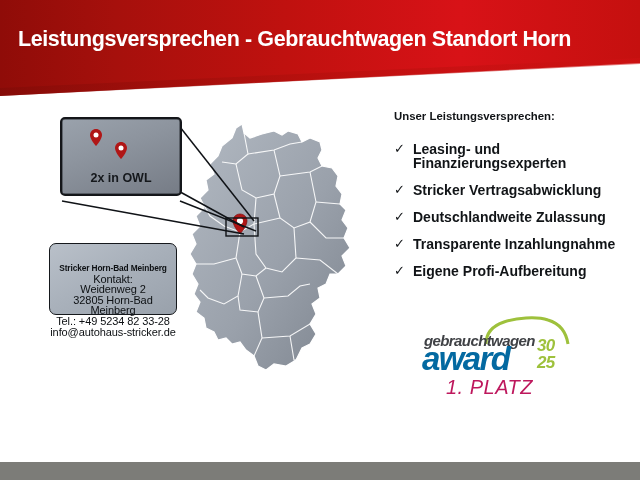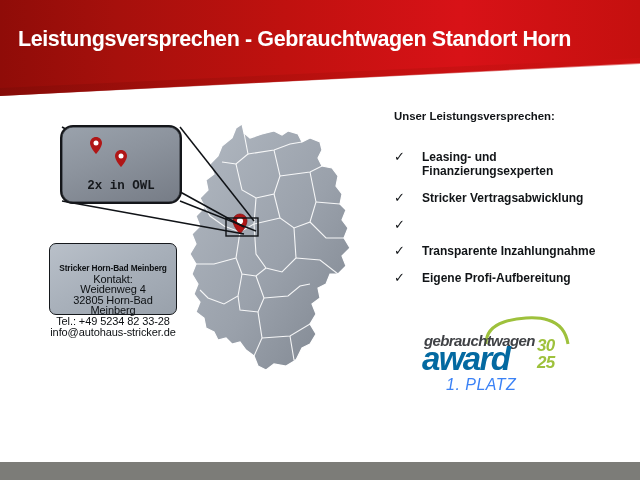--- a/index.html
+++ b/index.html
@@ -24,25 +24,24 @@
 
   
   .map-wrap{position:absolute;left:170px;top:98px;width:210px;height:300px;}
   .map-svg{display:block;}
 
   
   .connectors{position:absolute;left:40px;top:100px;width:340px;height:260px;pointer-events:none;}
 
   
   .owl-box{
-    position:absolute;left:60px;top:125px;width:118px;height:75px;
-    border:2px solid #14161a;border-radius:13px;
+    position:absolute;left:60px;top:117px;width:118px;height:75px;
+    border:2px solid #14161a;border-radius:5px;
     background:linear-gradient(160deg,#9aa2ac 0%,#8d949e 40%,#767c86 100%);
     box-shadow:0 0 0 0.5px #2b2f34 inset;
-    font-family:Liberation Mono, monospace;
   }
   .owl-label{
     position:absolute;left:0;right:0;bottom:9px;text-align:center;
     font-size:12.5px;font-weight:bold;color:#15181c;
   }
   .pin{position:absolute;width:12px;height:17px;}
   .pin-a{left:28px;top:10px;}
   .pin-b{left:53px;top:23px;}
 
   
@@ -51,45 +50,45 @@
     border:1.6px solid #15181c;border-radius:7px;
     background:linear-gradient(150deg,#b9c0c9 0%,#a9b1bb 45%,#99a1ab 100%);
     text-align:center;
     padding-top:19px;box-sizing:border-box;
   }
   .addr-line{font-size:11px;color:#0d1013;line-height:10.6px;letter-spacing:-0.1px;}
   .addr-line.strong{font-weight:bold;font-size:8.3px;}
 
   
   .promise{position:absolute;left:394px;top:110px;width:240px;}
-  .promise-head{font-size:11.4px;font-weight:bold;color:#111417;margin-bottom:28px;}
+  .promise-head{font-size:11.4px;font-weight:bold;color:#111417;margin-bottom:20px;}
   .promise-item{display:flex;align-items:flex-start;margin-bottom:13px;}
   .check{
     width:19px;flex:0 0 19px;font-size:13px;color:#111417;line-height:13px;
     font-weight:400;
   }
-  .promise-text{font-size:12px;font-weight:bold;color:#111417;line-height:14px;margin-left:9px;}
+  .promise-text{font-size:14px;font-weight:bold;color:#111417;line-height:14px;}
 
   
   .award{position:absolute;left:424px;top:312px;width:160px;height:84px;font-style:italic;}
   .award-car{position:absolute;left:60px;top:0px;}
   .award-gw{
     position:absolute;left:0px;top:20px;font-size:15px;font-weight:bold;
     color:#3f4145;letter-spacing:-0.6px;
   }
   .award-word{
     position:absolute;left:-2px;top:30px;font-size:33px;font-weight:bold;
     color:#0369a1;letter-spacing:-1.6px;line-height:33px;
   }
   .award-year{
     position:absolute;left:113px;top:26px;font-size:17px;font-weight:bold;
     color:#9ec13c;line-height:16.5px;letter-spacing:-0.8px;text-align:left;
   }
   .award-platz{
-    position:absolute;left:22px;top:64px;font-size:16px;color:#3b82f6;
+    position:absolute;left:22px;top:64px;font-size:20px;color:#be185d;
     letter-spacing:0.5px;
   }
 
   
   .logos{position:absolute;left:0;top:405px;width:640px;height:58px;}
 
   
   .bottom-bar{position:absolute;left:0;top:462px;width:640px;height:18px;background:#7c7c78;}
 </style>
 </head>
@@ -191,39 +190,40 @@
     <svg class="pin pin-b" viewBox="0 0 12 17">
       <path d="M6,0 C2.7,0 0,2.7 0,6 C0,10.5 6,17 6,17 C6,17 12,10.5 12,6 C12,2.7 9.3,0 6,0 Z" fill="#b01616"></path>
       <circle cx="6" cy="6" r="2.5" fill="#ffffff"></circle>
     </svg>
     <div class="owl-label">2x in OWL</div>
   </div>
 
   <div class="addr-box">
     <div class="addr-line strong">Stricker Horn-Bad Meinberg</div>
     <div class="addr-line">Kontakt:</div>
-    <div class="addr-line">Weidenweg 4</div>
+    <div class="addr-line">Weidenweg 2</div>
     <div class="addr-line">32805 Horn-Bad Meinberg</div>
     <div class="addr-line">Tel.: +49 5234 82 33-28</div>
     <div class="addr-line">info@autohaus-stricker.de</div>
   </div>
 
   <div class="promise">
     <div class="promise-head">Unser Leistungsversprechen:</div>
 
     <div class="promise-item">
       <span class="check">✓</span>
       <span class="promise-text">Leasing- und<br>Finanzierungsexperten</span>
     </div>
     <div class="promise-item">
       <span class="check">✓</span>
       <span class="promise-text">Stricker Vertragsabwicklung</span>
     </div>
     <div class="promise-item">
       <span class="check">✓</span>
+      <span class="promise-text">Deutschlandweite Zulassung</span>
     </div>
     <div class="promise-item">
       <span class="check">✓</span>
       <span class="promise-text">Transparente Inzahlungnahme</span>
     </div>
     <div class="promise-item">
       <span class="check">✓</span>
       <span class="promise-text">Eigene Profi-Aufbereitung</span>
     </div>
   </div>

